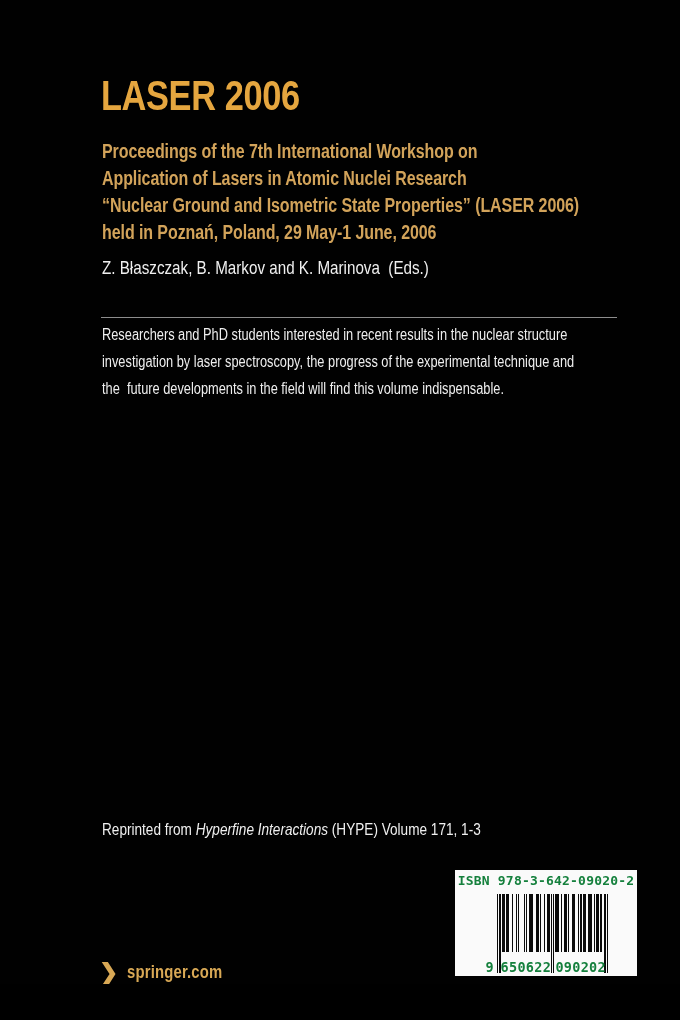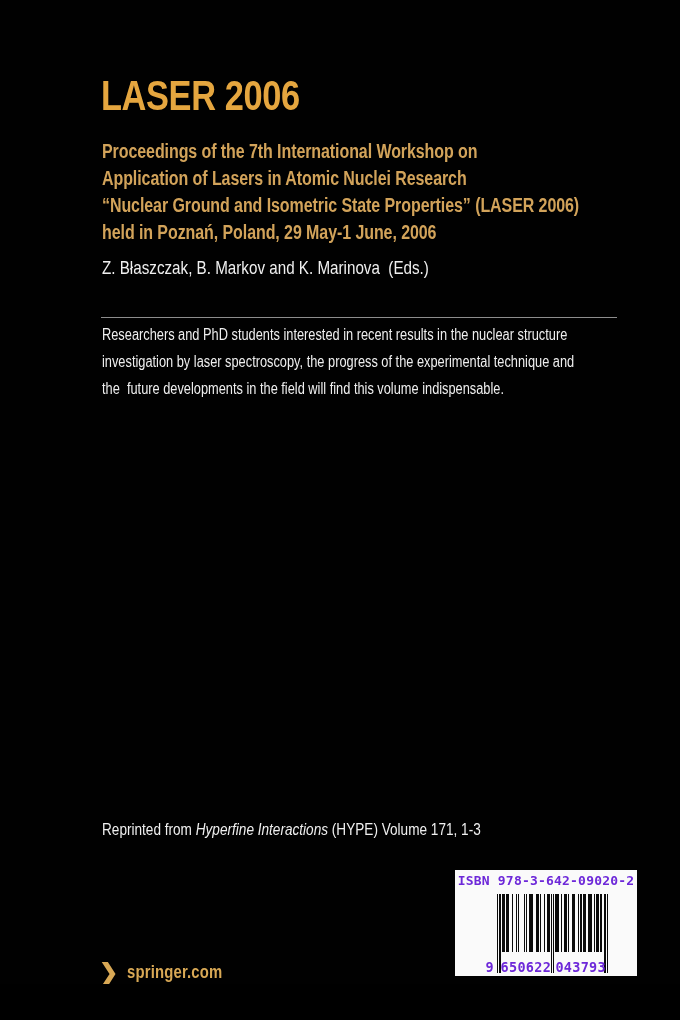--- a/index.html
+++ b/index.html
@@ -32,21 +32,21 @@
     font-size:16px;font-weight:400;line-height:27px;color:var(--c-body,#EDEDED);
   }
   .description div{white-space:pre;}
   .reprint{
     position:absolute;left:102px;top:820px;
     font-size:17px;color:var(--c-body,#F0F0F0);white-space:pre;
   }
   .reprint .journal{font-style:italic;}
   .barcode-box{
     position:absolute;left:455px;top:870px;width:182px;height:106px;
-    background:#FAFAFA;color:#6d28d9;
+    background:#FAFAFA;color:#15803d;
   }
   .isbn-label{
     margin-top:3px;text-align:center;
     font-family:"DejaVu Sans Mono",monospace;font-weight:700;font-size:13px;
     letter-spacing:0.2px;white-space:pre;
   }
   .bars-wrap{position:absolute;left:42px;top:24px;width:111px;height:79px;}
   .bars-wrap svg{position:absolute;left:0;top:0;width:100%;height:100%;fill:#0B0B0B;}
   .bars-wrap .num{
     position:absolute;bottom:-2px;
@@ -140,21 +140,21 @@
           <rect x="83" y="0" width="1" height="58"></rect>
           <rect x="85" y="0" width="1" height="58"></rect>
           <rect x="86" y="0" width="1" height="58"></rect>
           <rect x="88" y="0" width="1" height="58"></rect>
           <rect x="89" y="0" width="1" height="58"></rect>
           <rect x="92" y="0" width="1" height="79"></rect>
           <rect x="94" y="0" width="1" height="79"></rect>
         </svg>
       <span class="num d9">9</span>
       <span class="num numL">650622</span>
-      <span class="num numR">043793</span>
+      <span class="num numR">090202</span>
     </div>
   </div>
 
   <div class="springer">
     <span class="chev">❯</span>
     <span class="site">springer.com</span>
   </div>
 
 </div>
 

